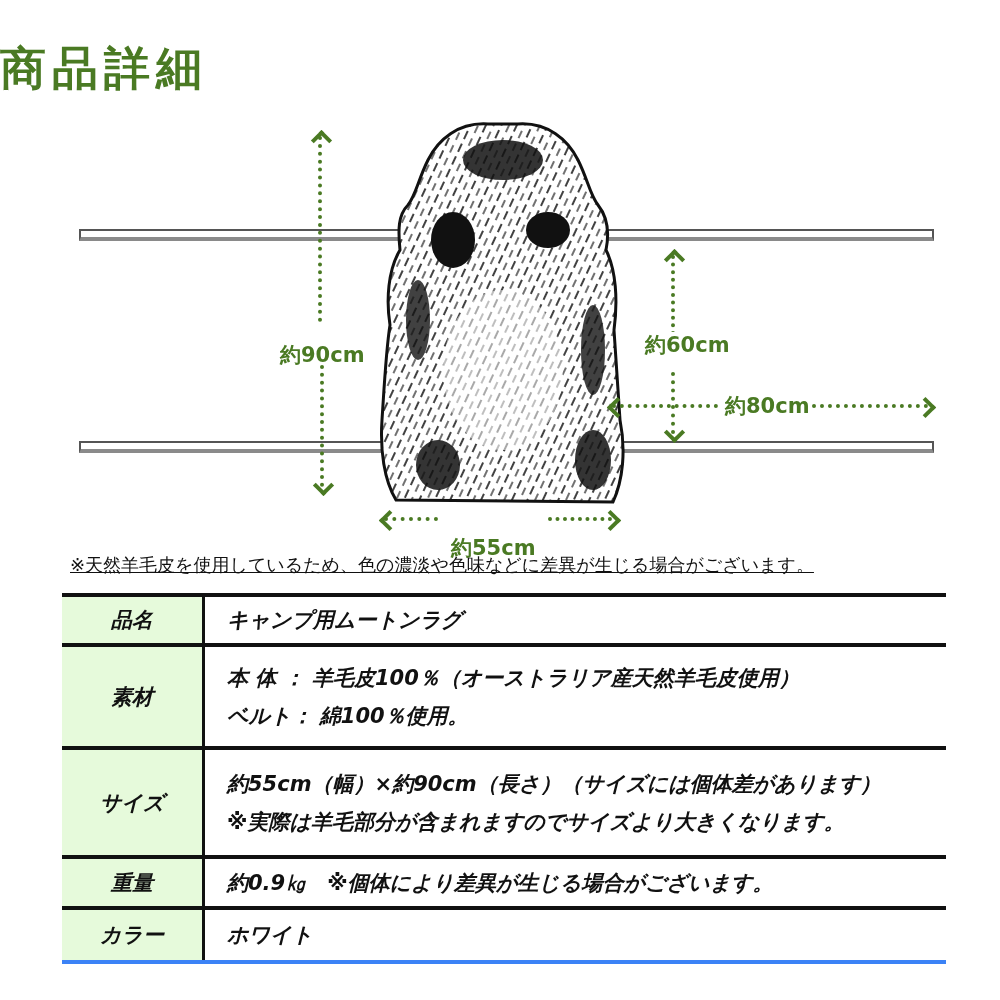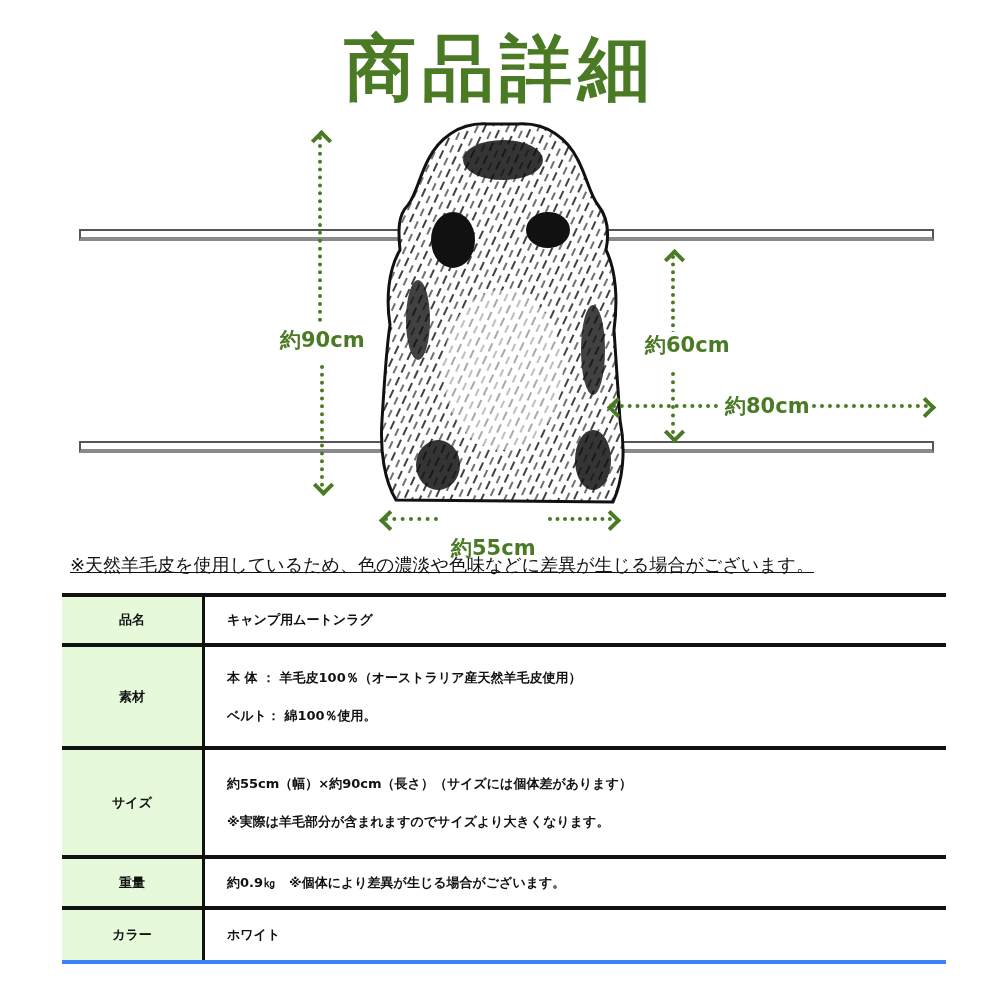--- a/index.html
+++ b/index.html
@@ -1,39 +1,39 @@
 <!DOCTYPE html>
 <html><head>
 <meta charset="utf-8">
 <style>
   html, body { margin:0; padding:0; background:#ffffff; }
   body { width:1000px; height:1000px; position:relative; overflow:hidden;
          font-family: "DejaVu Sans", "Liberation Sans", sans-serif; color:#111; }
-  .title { position:absolute; left:0; top:28px; width:1000px; text-align:center;
+  .title { position:absolute; left:0; top:28px; width:1000px; text-align:left;
            font-family: "DejaVu Serif", "Liberation Serif", serif; font-weight:bold;
-           font-size:72px; letter-spacing:6px; color:#4a7a23; line-height:80px; }
+           font-size:46px; letter-spacing:6px; color:#4a7a23; line-height:80px; }
   .rail { position:absolute; left:79px; width:855px; height:12px; background:#fff;
           border:2px solid #555; box-sizing:border-box;
           border-bottom:4px solid #8a8a8a; }
   .rail.top { top:229px; }
   .rail.bottom { top:441px; }
   .skin { position:absolute; left:378px; top:120px; width:250px; height:388px; }
   .dim-label { position:absolute; color:#4a7a23; font-weight:bold; font-size:21px;
                line-height:26px; white-space:nowrap; background:#fff; padding:0 2px; }
   .vline { position:absolute; width:0; border-left:4px dotted #4a7a23; }
   .hline { position:absolute; height:0; border-top:4px dotted #4a7a23; }
   .arrow { position:absolute; width:11px; height:11px; border:solid #4a7a23; border-width:0 4px 4px 0; }
   .arrow.up { transform:rotate(-135deg); }
   .arrow.down { transform:rotate(45deg); }
   .arrow.left { transform:rotate(135deg); }
   .arrow.right { transform:rotate(-45deg); }
   .note { position:absolute; left:70px; top:551px; width:900px; font-size:18px; line-height:28px;
           white-space:nowrap; color:#111;text-decoration:underline; }
   .spec { position:absolute; left:62px; top:593px; width:884px; border-collapse:collapse; }
-  .spec td { border-top:4px solid #111; padding:0; font-weight:bold; font-size:13px; }
+  .spec td { border-top:4px solid #111; padding:0; font-weight:bold; font-size:21px;font-style:italic; }
   .spec tr:last-child td { border-bottom:4px solid #3b82f6; }
   .spec td.lbl { width:140px; background:#e6fadb; text-align:center; border-right:3px solid #111; }
   .spec td.val { padding-left:22px; line-height:38px; }
 </style>
 </head>
 <body>
 
 <div class="title">商品詳細</div>
 
 <div class="rail top"></div>
@@ -57,21 +57,21 @@
   <ellipse cx="125" cy="40" rx="40" ry="20" fill="#111" opacity="0.85"></ellipse>
   <ellipse cx="40" cy="200" rx="12" ry="40" fill="#111" opacity="0.8"></ellipse>
   <ellipse cx="215" cy="230" rx="12" ry="45" fill="#111" opacity="0.8"></ellipse>
   <ellipse cx="60" cy="345" rx="22" ry="25" fill="#111" opacity="0.85"></ellipse>
   <ellipse cx="215" cy="340" rx="18" ry="30" fill="#111" opacity="0.85"></ellipse>
   <ellipse cx="125" cy="250" rx="60" ry="80" fill="#fff" opacity="0.55"></ellipse>
 </svg>
 
 <div class="vline" style="left:318px; top:136px; height:186px;"></div>
 <div class="arrow up" style="left:314px; top:133px;"></div>
-<div class="dim-label" style="left:278px; top:327px;">約90cm</div>
+<div class="dim-label" style="left:278px; top:342px;">約90cm</div>
 <div class="vline" style="left:320px; top:365px; height:122px;"></div>
 <div class="arrow down" style="left:316px; top:478px;"></div>
 
 <div class="vline" style="left:671px; top:255px; height:80px;"></div>
 <div class="arrow up" style="left:667px; top:252px;"></div>
 <div class="dim-label" style="left:643px; top:332px;">約60cm</div>
 <div class="vline" style="left:671px; top:372px; height:62px;"></div>
 <div class="arrow down" style="left:667px; top:425px;"></div>
 
 <div class="hline" style="left:612px; top:404px; width:106px;"></div>

